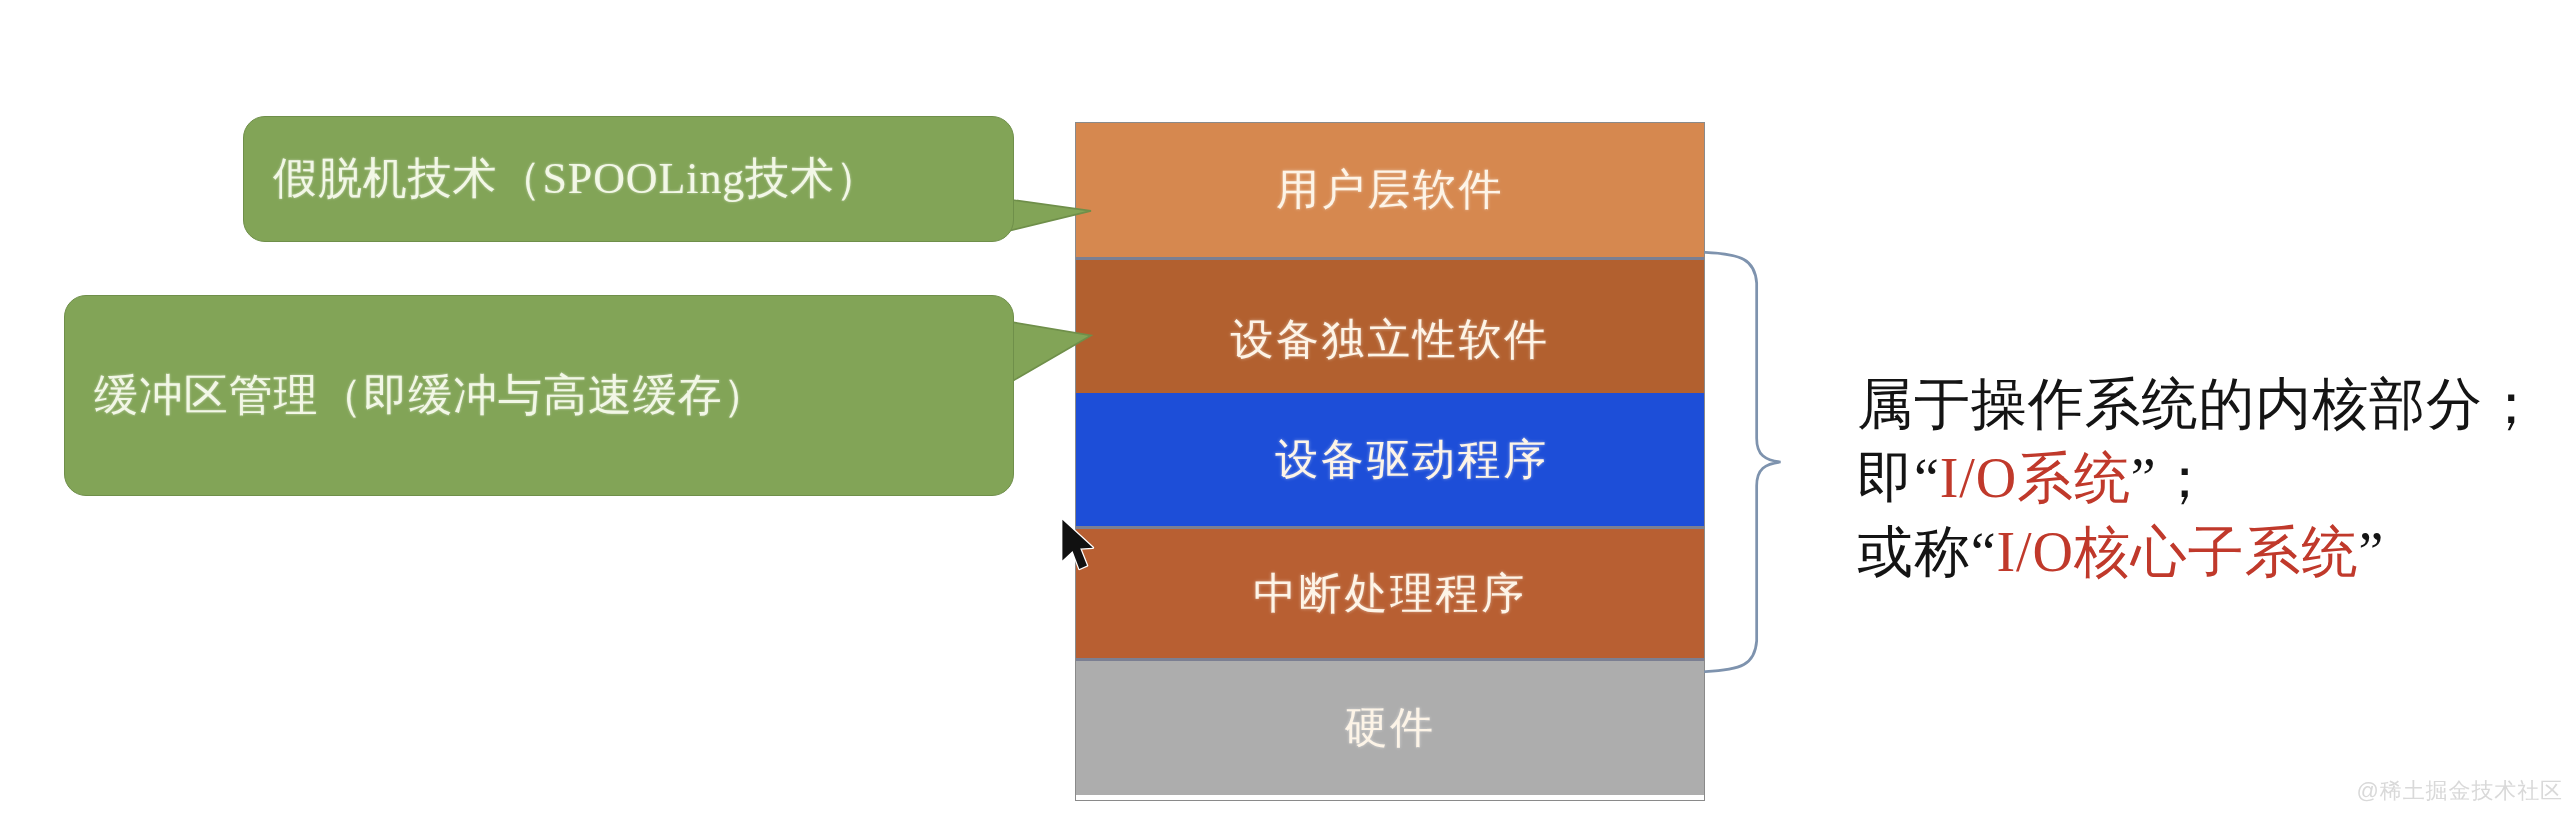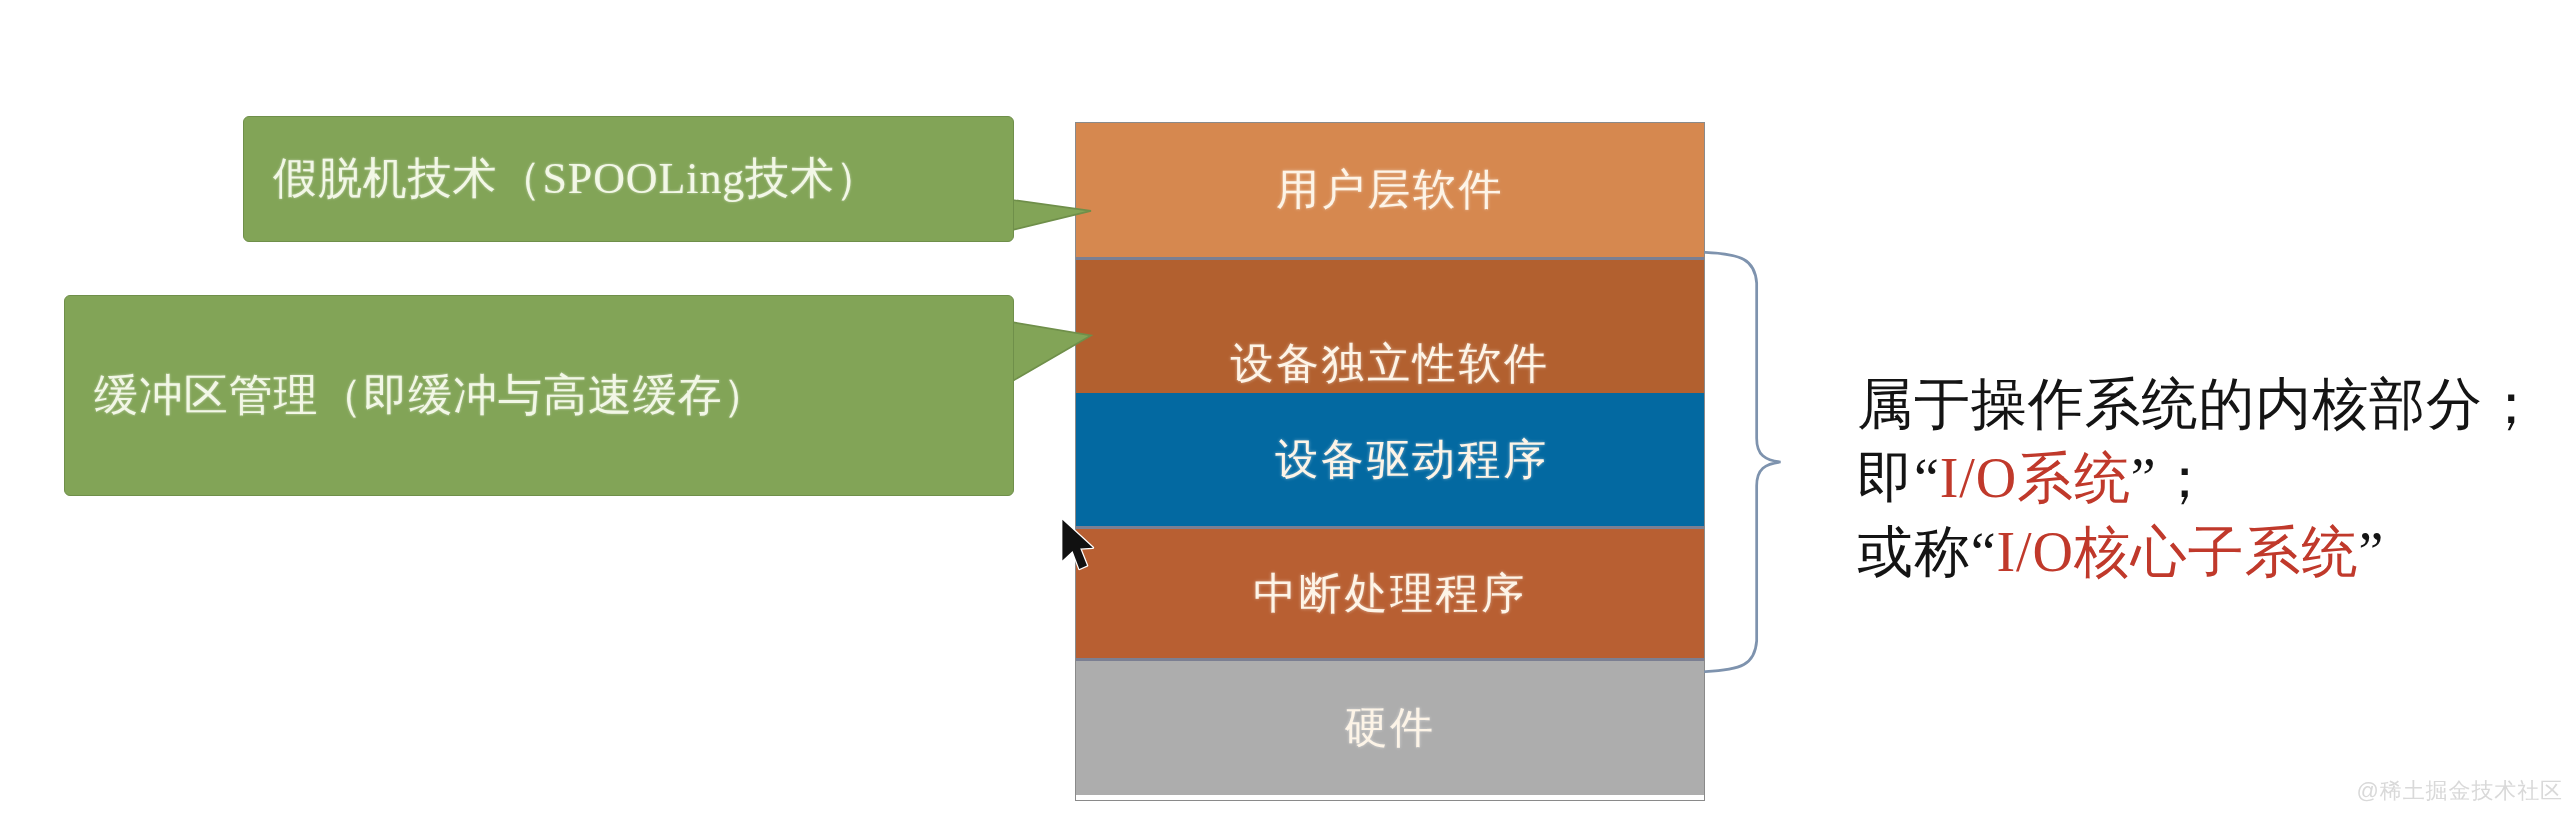--- a/index.html
+++ b/index.html
@@ -7,21 +7,21 @@
     width:2576px;height:814px;position:relative;overflow:hidden;
     font-family:"Liberation Serif","DejaVu Serif",serif;
   }
   #stage{position:absolute;inset:0;background:#fff;}
 
   
   .callout{
     position:absolute;
     background:#82a457;
     border:1.7px solid #6f8f4a;
-    border-radius:6px;
+    border-radius:22px;
     box-sizing:border-box;
     display:flex;align-items:center;
     z-index:3;
   }
   .callout .ctext{
     width:100%;
     padding:0 29px;
     color:#f2f7e6;
     font-size:44px;
     line-height:1.30;
@@ -48,22 +48,22 @@
     display:flex;align-items:center;justify-content:center;
     color:#fdf4e7;
     font-size:43px;
     letter-spacing:2.6px;
     text-shadow:0 0 3.4px rgba(255,255,255,.5);
     font-family:Liberation Mono, monospace;
   }
   .sep{border-top:3.4px solid #7b7f92;align-items:center;}
 
   #layer-user      { height:134px; background:#d6884f; }
-  #layer-indep     { height:136px; background:#b2602f; align-items:flex-end; padding-top:27px;}
-  #layer-driver    { height:133px; background:#0369a1;padding-left:44px; }
+  #layer-indep     { height:136px; background:#b2602f; align-items:center; padding-top:27px;}
+  #layer-driver    { height:133px; background:#1d4ed8;padding-left:44px; }
   #layer-interrupt { height:132px; background:#b85f32; }
   #layer-hardware  { height:137px; background:#adadad; }
 
   
   #brace{position:absolute;left:1702px;top:249px;width:82px;height:426px;z-index:2;}
 
   
   #annotation{
     position:absolute;left:1857px;top:368px;width:699px;z-index:3;
     font-size:56px;line-height:1.32;color:#141414;letter-spacing:0.9px;

